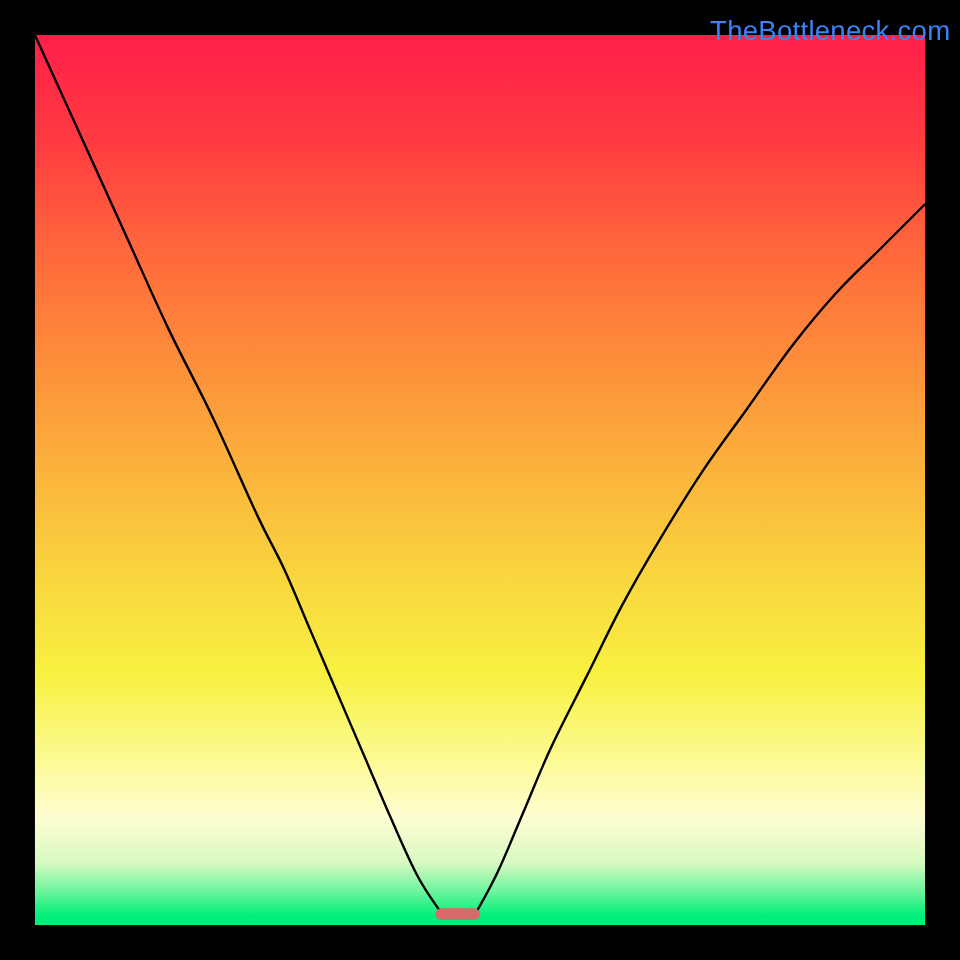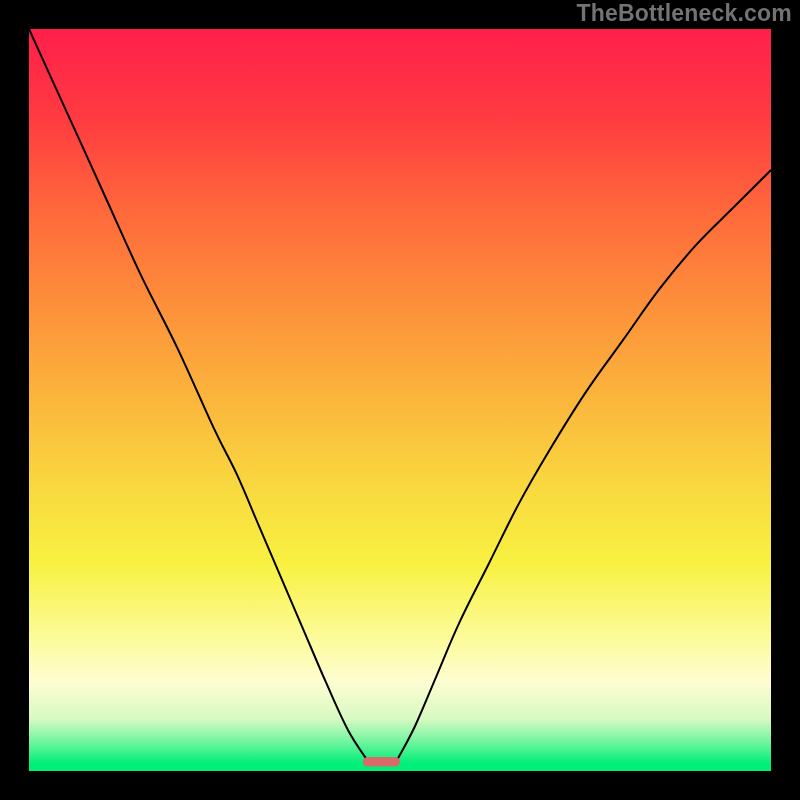--- a/index.html
+++ b/index.html
@@ -39,25 +39,25 @@
       #fcfb99 82%,
       #fefdd2 88%,
       #d7f9c2 93%,
       #73f59f 96%,
       #00ef79 99%,
       #00ef79 100%
     );
   }
   .watermark {
     position: absolute;
-    top: 0;
+    top: 12px;
     right: 8px;
-    color: #737373;
+    color: #3b82f6;
     font-size: 23px;
-    font-weight: 700;
+    font-weight: 400;
     letter-spacing: 0.2px;
   }
   .curve-svg {
     position: absolute;
     inset: 0;
   }
   .min-marker {
     fill: #d86a6a;
   }
 </style>

